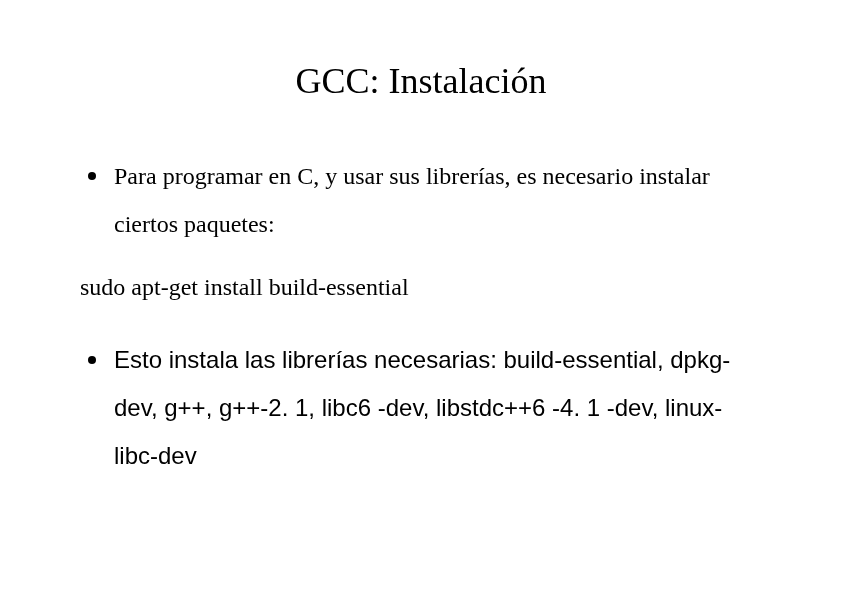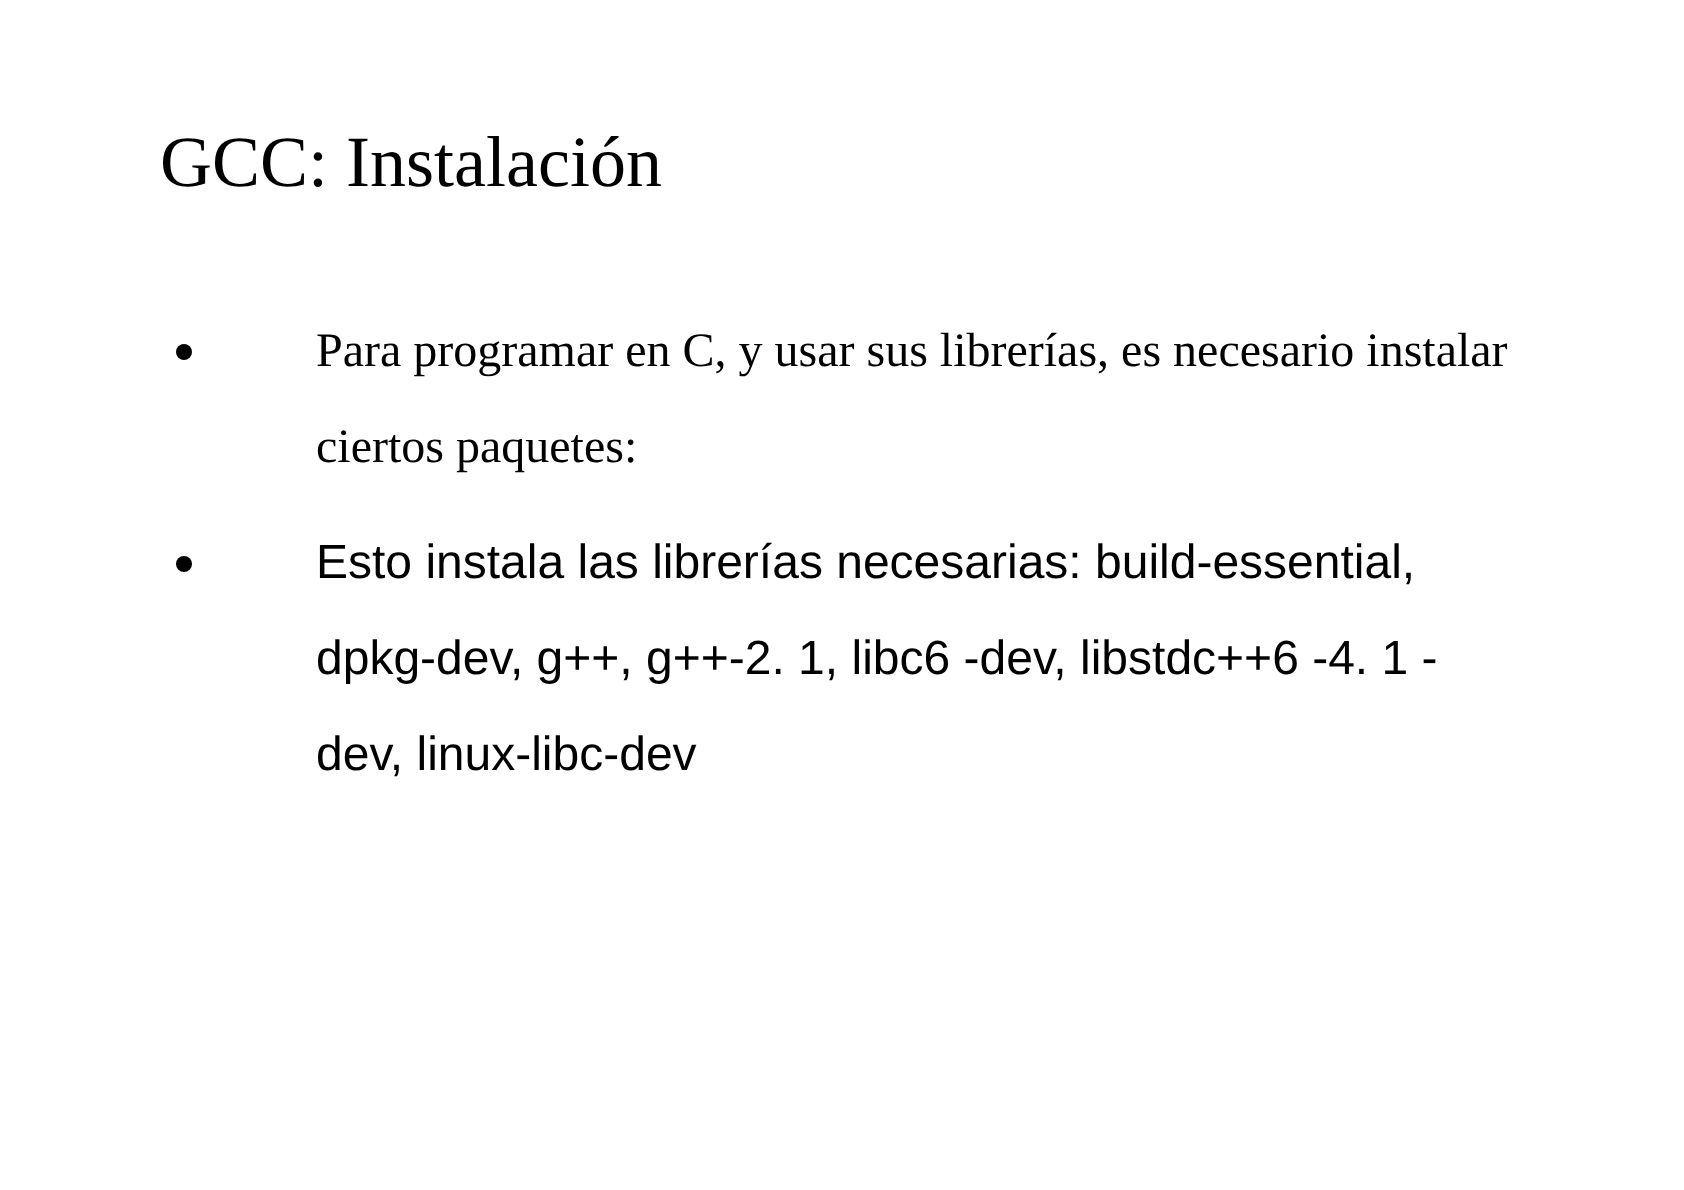--- a/index.html
+++ b/index.html
@@ -10,21 +10,21 @@
     body {
       width: 842px;
       height: 595px;
       background: #ffffff;
       font-family: "Times New Roman", Times, serif;
       color: #000000;
       padding: 60px 80px 40px 80px;
     }
     .title {
       font-size: 36px;
-      text-align: left;
+      text-align: center;
       font-weight: normal;
       margin-bottom: 50px;
       font-family: "Times New Roman", Times, serif;
     }
     .content {
       font-size: 24px;
       line-height: 2.0;
     }
     .bullet-item {
       display: flex;
@@ -37,21 +37,20 @@
       height: 8px;
       background: #000000;
       border-radius: 50%;
       margin-top: 20px;
       margin-right: 18px;
       margin-left: 8px;
       flex-shrink: 0;
     }
     .bullet-text {
       flex: 1;
-      margin-left: 44px;
     }
     .serif {
       font-family: "Times New Roman", Times, serif;
     }
     .sans {
       font-family: Arial, Helvetica, sans-serif;
     }
     .command-line {
       margin: 15px 0 25px 0;
       font-family: "Times New Roman", Times, serif;
@@ -62,19 +61,20 @@
 
 <h1 class="title">GCC: Instalación</h1>
 
 <div class="content">
 
   <div class="bullet-item">
     <span class="bullet"></span>
     <span class="bullet-text serif">Para programar en C, y usar sus librerías, es necesario instalar ciertos paquetes:</span>
   </div>
 
+  <div class="command-line">sudo apt-get install build-essential</div>
 
   <div class="bullet-item">
     <span class="bullet"></span>
     <span class="bullet-text sans">Esto instala las librerías necesarias: build-essential, dpkg-dev, g++,  g++-2. 1, libc6 -dev, libstdc++6 -4. 1 -dev, linux-libc-dev</span>
   </div>
 
 </div>
 
 </body></html>

